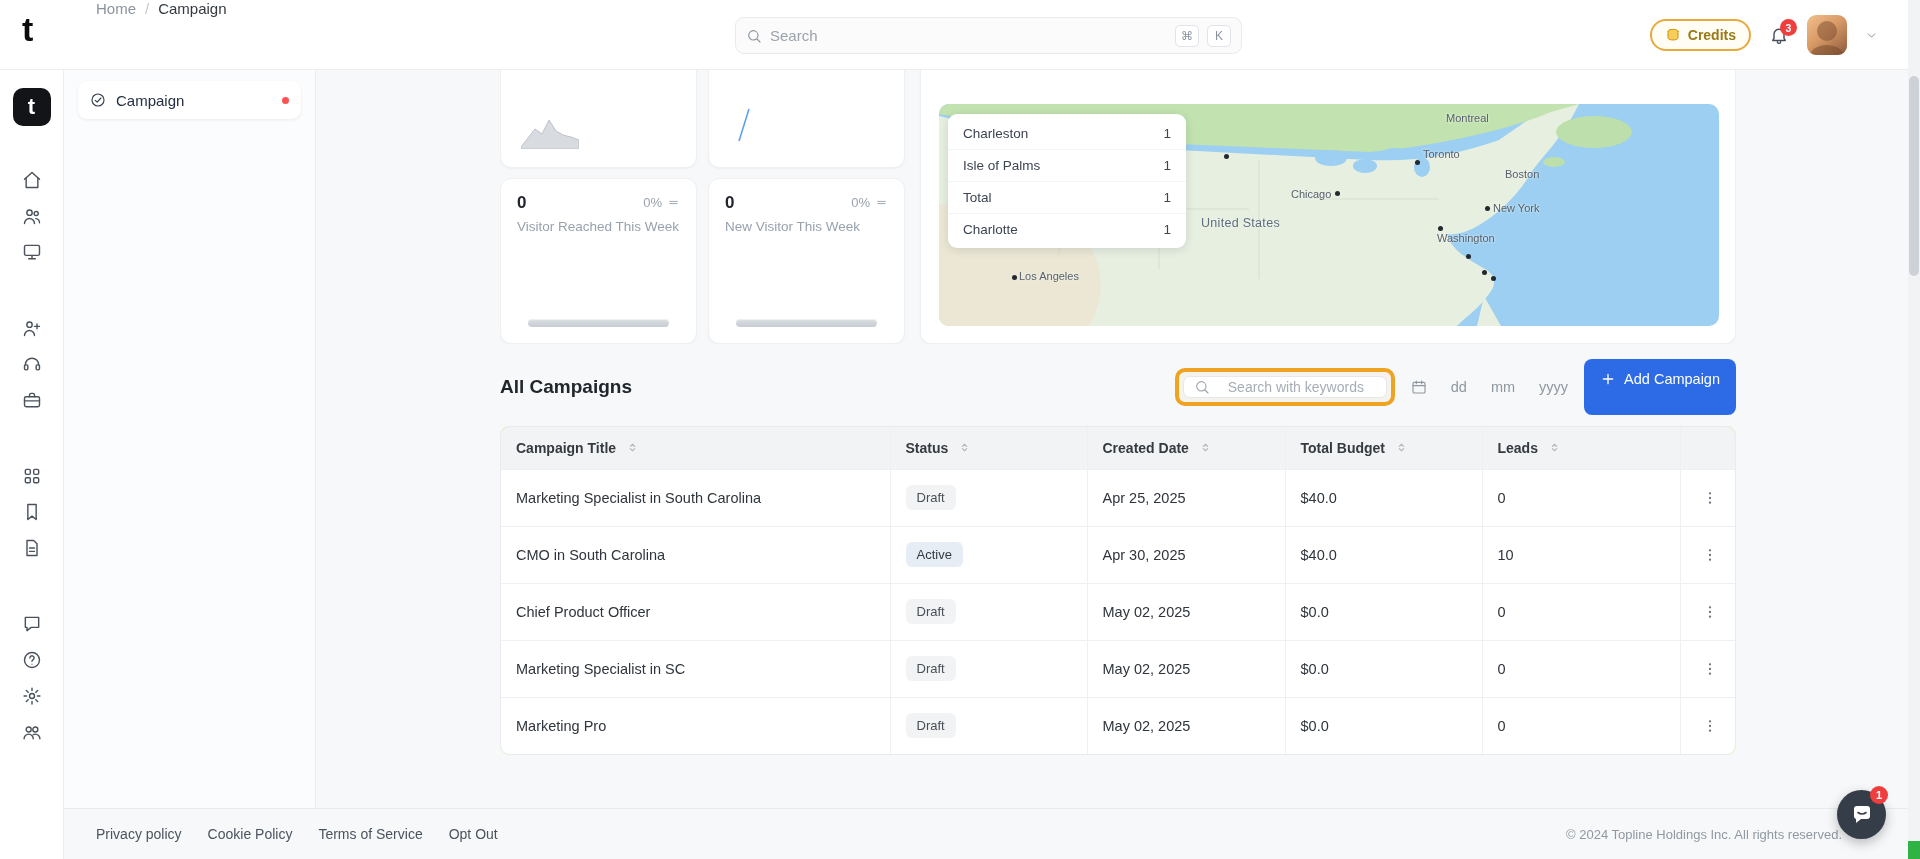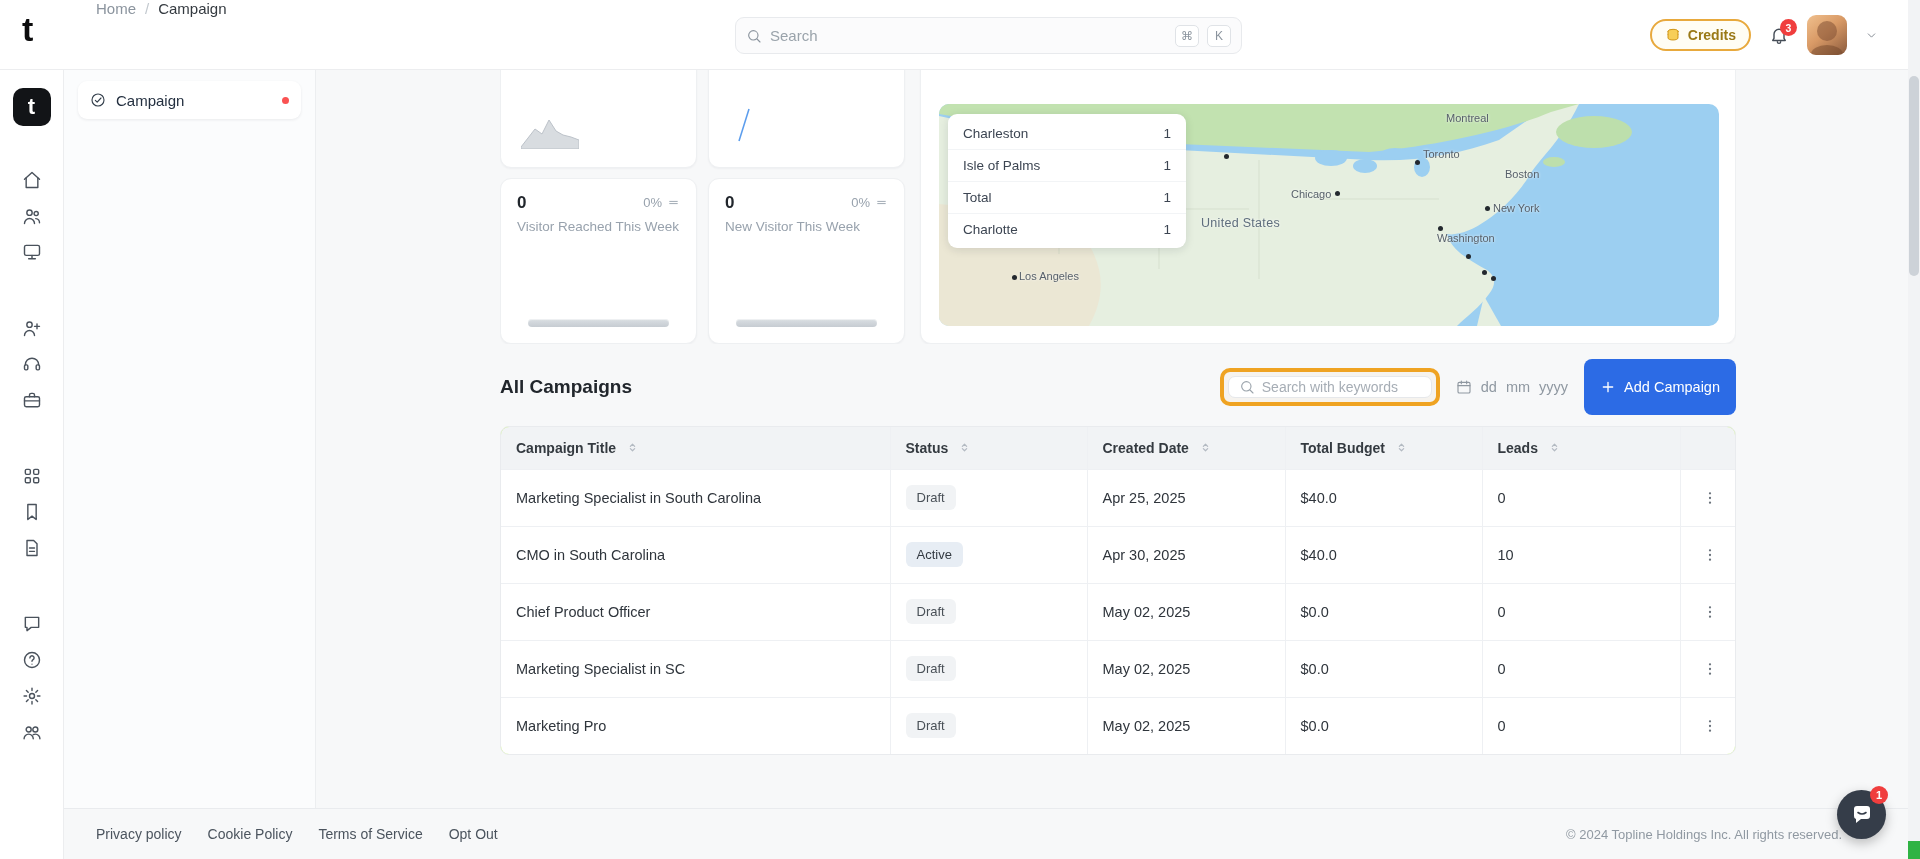--- a/index.html
+++ b/index.html
@@ -65,25 +65,25 @@
 .map-dot{position:absolute;width:5px;height:5px;border-radius:50%;background:#23282e}
 .map-legend{position:absolute;left:9px;top:10px;width:238px;background:#fff;border-radius:9px;box-shadow:0 2px 10px rgba(16,24,40,.12);padding:3px 0;z-index:3}
 .legend-row{height:32px;display:flex;align-items:center;justify-content:space-between;padding:0 15px;font-size:13.5px;color:#3c4552}
 .legend-row + .legend-row{border-top:1px solid #f2f4f6}
 
 
 .controls{margin-top:14px;height:57px;display:flex;align-items:center}
 .section-title{font-size:19px;font-weight:700;color:#21262c}
 .controls-right{margin-left:auto;display:flex;align-items:center;gap:16px}
 .hl-wrap{border:4px solid var(--highlight-orange,#efa322);border-radius:10px;padding:4px;background:rgba(239,163,34,.05)}
-.kw-search{width:204px;height:22px;background:#fff;border:1px solid #e6e8eb;border-radius:7px;display:flex;align-items:center;gap:7px;padding:0 10px;color:#9aa3ab}
+.kw-search{width:204px;height:22px;background:#fff;border:1px solid #e6e8eb;border-radius:7px;display:flex;align-items:center;gap:18px;padding:0 10px;color:#9aa3ab}
 .kw-search input{flex:1;min-width:0;border:0;outline:0;font-size:14px;font-family:inherit;color:#343a40;background:transparent}
 .kw-search input::placeholder{color:#a6adb5}
-.date-ctl{display:flex;align-items:center;gap:9px;color:#8f98a1;font-size:14.5px;cursor:pointer}
-.add-btn{height:56px;padding:12px 16px;background:var(--accent-blue,#2c6be5);border:none;border-radius:8px;color:#fff;font-size:14.5px;font-weight:500;display:flex;align-items:center;gap:8px;cursor:pointer;font-family:inherit}
+.date-ctl{display:flex;align-items:center;gap:24px;color:#8f98a1;font-size:14.5px;cursor:pointer}
+.add-btn{height:56px;padding:12px 16px;background:var(--accent-blue,#2c6be5);border:none;border-radius:8px;color:#fff;font-size:14.5px;font-weight:500;display:flex;align-items:flex-start;gap:8px;cursor:pointer;font-family:inherit}
 
 
 .table-wrap{margin-top:11px;background:#bef264;border:1px solid #e9ebee;border-radius:9px;overflow:hidden}
 table{width:100%;border-collapse:collapse;table-layout:fixed}
 thead th{height:42px;background:#f1f3f5;text-align:left;font-size:14px;font-weight:700;color:#343a40;padding:0 15px}
 .th-inner{display:flex;align-items:center;gap:10px}
 .sort{color:#b3bac2;cursor:pointer}
 tbody td{height:57px;border-top:1px solid #eef0f3;font-size:14.5px;color:#2f353c;padding:0 15px;background:#fff}
 td + td, th + th{border-left:1px solid #eef0f3}
 .badge-pill{display:inline-block;padding:5px 11px;border-radius:6px;font-size:13px;color:#495057;background:#f1f3f5}

